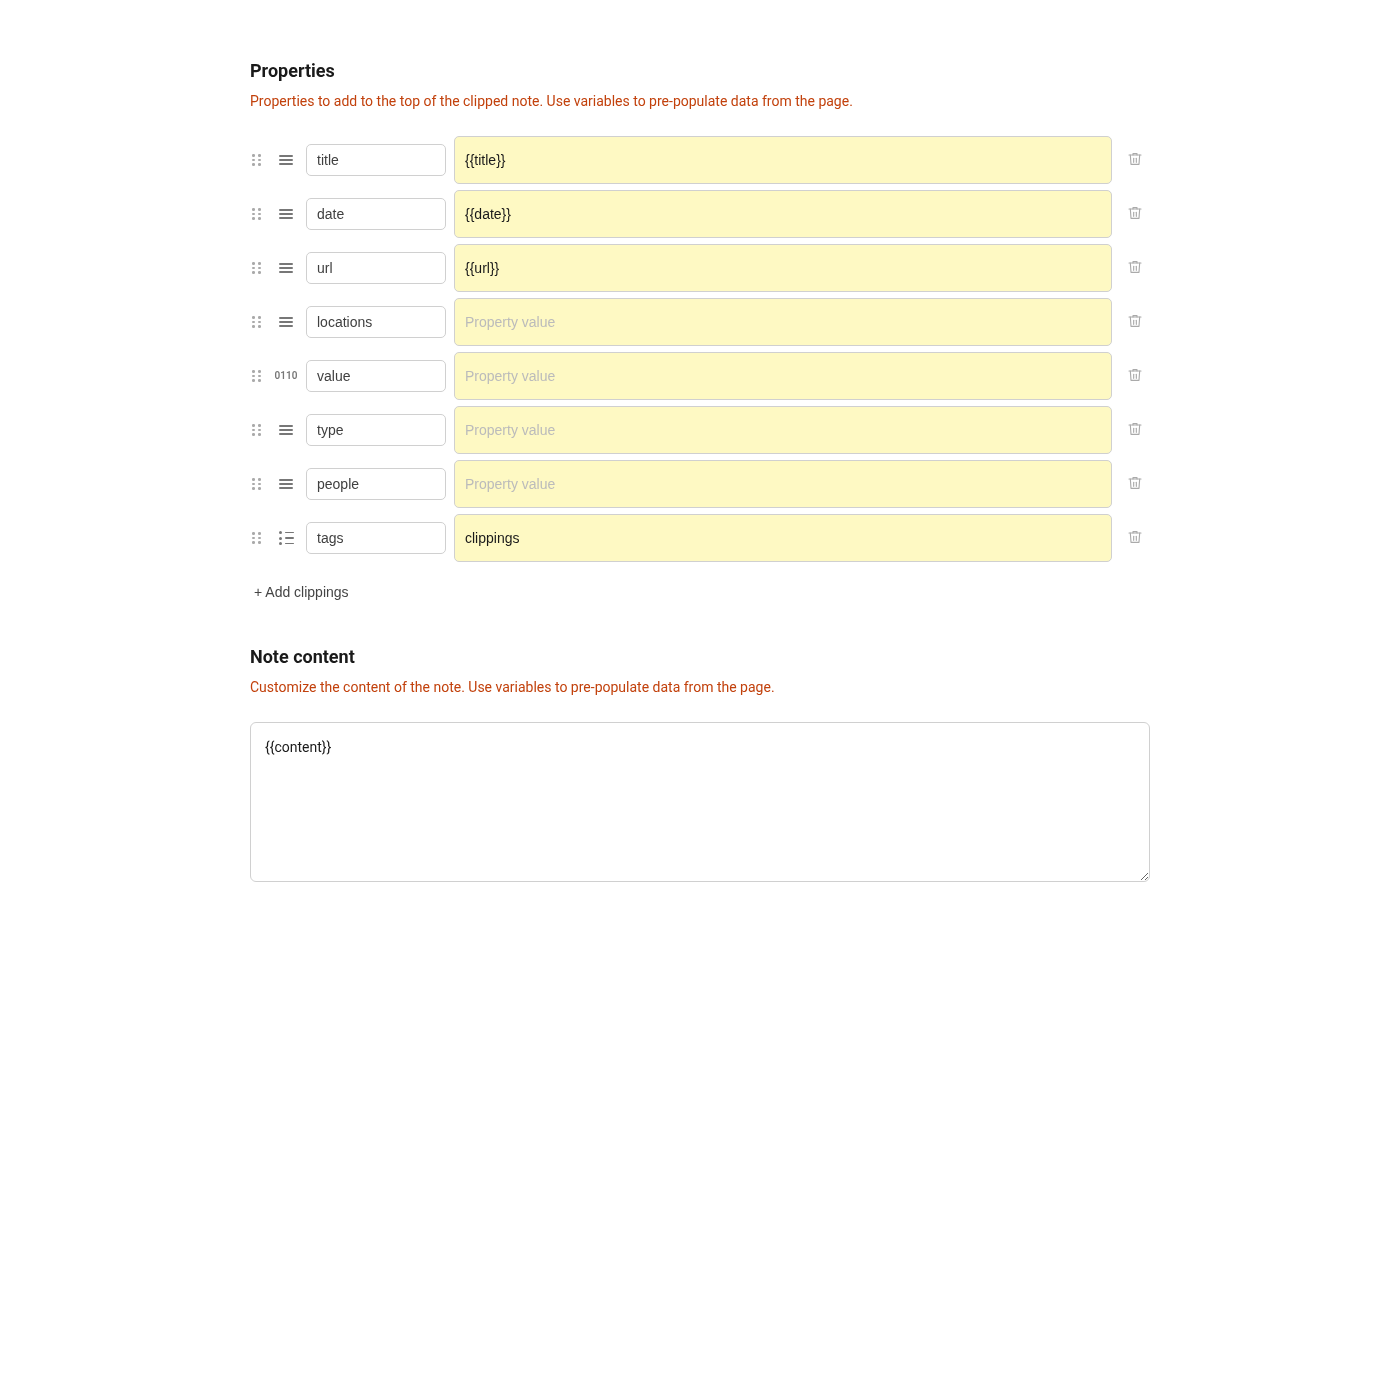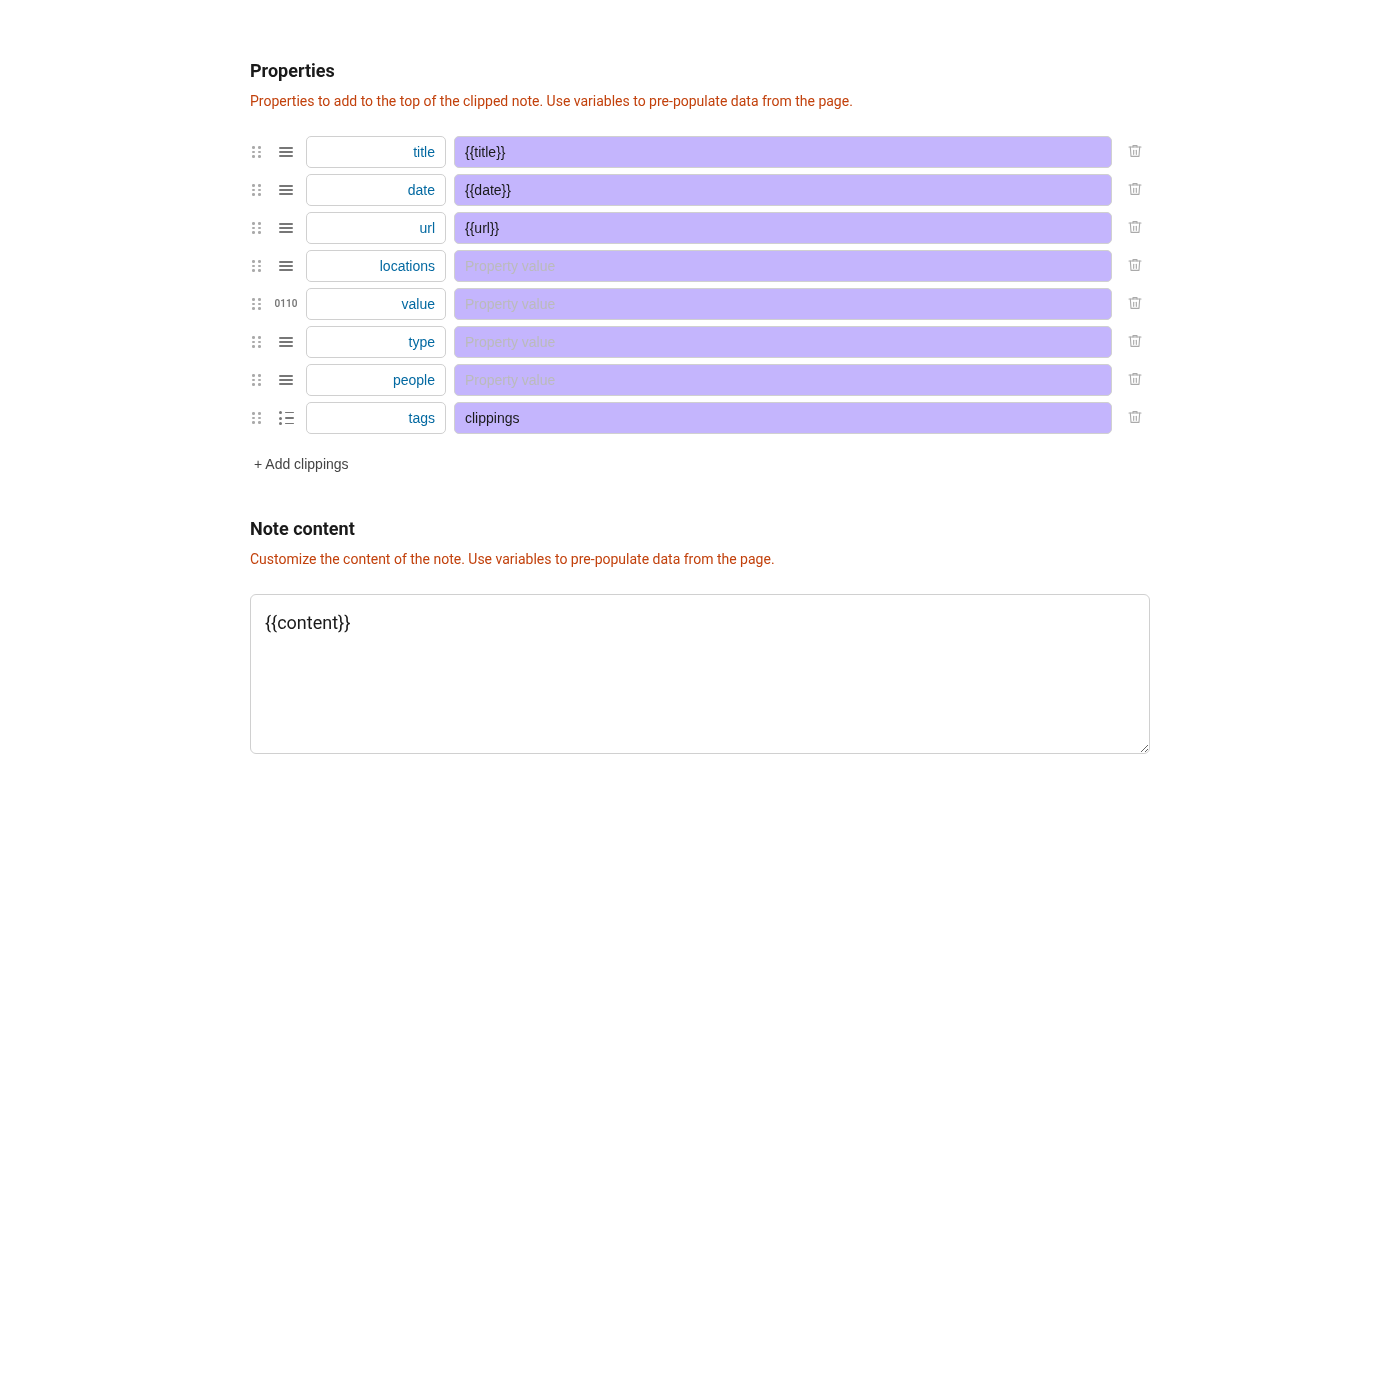--- a/index.html
+++ b/index.html
@@ -84,35 +84,34 @@
       flex-shrink: 0;
     }
 
     .property-name-input {
       width: 140px;
       flex-shrink: 0;
       padding: 7px 10px;
       border: 1px solid #d0d0d0;
       border-radius: 5px;
       font-size: 14px;
-      color: #0369a1;
+      color: #404040;
       outline: none;
       background: #fff;
-      text-align: right;
     }
 
     .property-value-input {
       flex: 1;
-      padding: 7px 10px;
+      padding: 15px 10px;
       border: 1px solid #d0d0d0;
       border-radius: 5px;
       font-size: 14px;
       color: #1a1a1a;
       outline: none;
-      background: #c4b5fd;
+      background: #fef9c3;
     }
 
     .property-value-input::placeholder {
       color: #bbb;
     }
 
     .delete-btn {
       width: 30px;
       height: 30px;
       display: flex;
@@ -148,21 +147,21 @@
     .note-content-section {
       margin-top: 16px;
     }
 
     .note-content-textarea {
       width: 100%;
       min-height: 160px;
       padding: 14px 14px;
       border: 1px solid #d0d0d0;
       border-radius: 6px;
-      font-size: 18px;
+      font-size: 14px;
       color: #1a1a1a;
       outline: none;
       resize: vertical;
       font-family: inherit;
       line-height: 1.5;
     }
 
     
     .lines-icon {
       display: flex;

